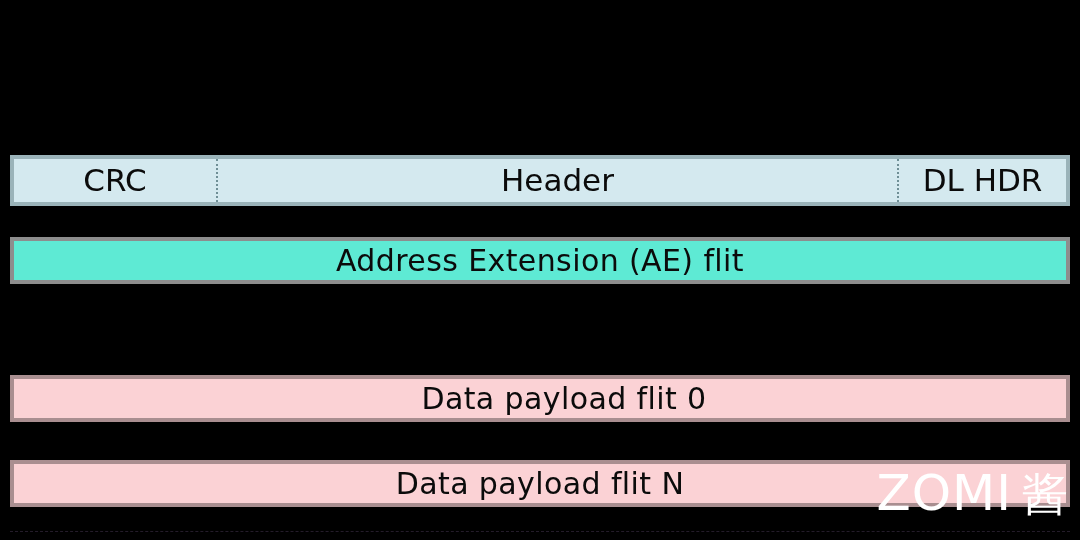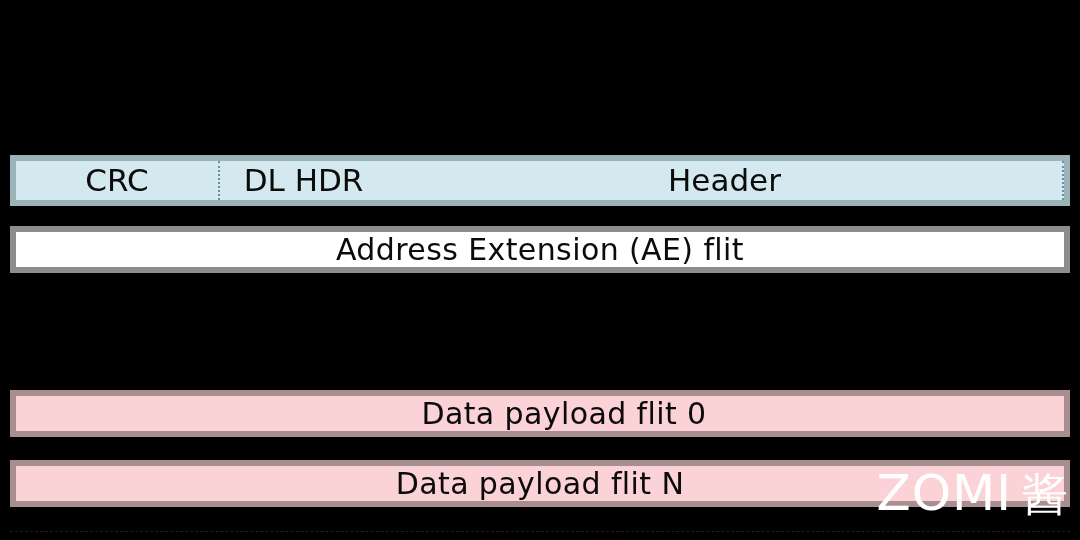--- a/index.html
+++ b/index.html
@@ -24,21 +24,21 @@
     height: 540px;
     background: #000000;
   }
 
   
   .flit-row {
     position: absolute;
     left: 10px;
     width: 1060px;
     box-sizing: border-box;
-    border: 6px solid #1d4ed8;
+    border: 4px solid #1d4ed8;
     display: flex;
     align-items: stretch;
     overflow: hidden;
   }
 
   .flit-label {
     flex: 1 1 auto;
     display: flex;
     align-items: center;
     justify-content: center;
@@ -73,32 +73,33 @@
   #row-header .seg-header {
     flex: 1 1 auto;
     border-right: 2px dotted #6f8f96;
   }
   #row-header .seg-dlhdr {
     width: 167px;
   }
 
   
   .flit-gray {
-    background: #ffffff;
+    background: #5eead4;
     border-color: #8d8d8d;
+    margin-top: 11px;
   }
   #row-ae { top: 226px; height: 47px; }
   #row-be { top: 299px; height: 47px; }
 
   
   .flit-pink {
     background: #fbd2d5;
     border-color: #a98e90;
   }
-  #row-data0 { top: 390px; height: 47px; padding-left: 48px; }
+  #row-data0 { top: 375px; height: 47px; padding-left: 48px; }
   #row-dataN { top: 460px; height: 47px; }
 
   
   #bottom-rule {
     position: absolute;
     left: 10px;
     top: 531px;
     width: 1060px;
     height: 0;
     border-top: 1px dashed #2b2232;
@@ -129,22 +130,22 @@
     font-family: "DejaVu Sans", "Liberation Sans", sans-serif;
   }
 </style>
 </head>
 <body>
 
 <div id="slide">
 
   <div class="flit-row" id="row-header">
     <div class="seg seg-crc">CRC</div>
+    <div class="seg seg-header">Header</div>
     <div class="seg seg-dlhdr">DL HDR</div>
-    <div class="seg seg-header">Header</div>
   </div>
 
   <div class="flit-row flit-gray" id="row-ae">
     <div class="flit-label">Address Extension (AE) flit</div>
   </div>
 
 
   <div class="flit-row flit-pink" id="row-data0">
     <div class="flit-label">Data payload flit 0</div>
   </div>

